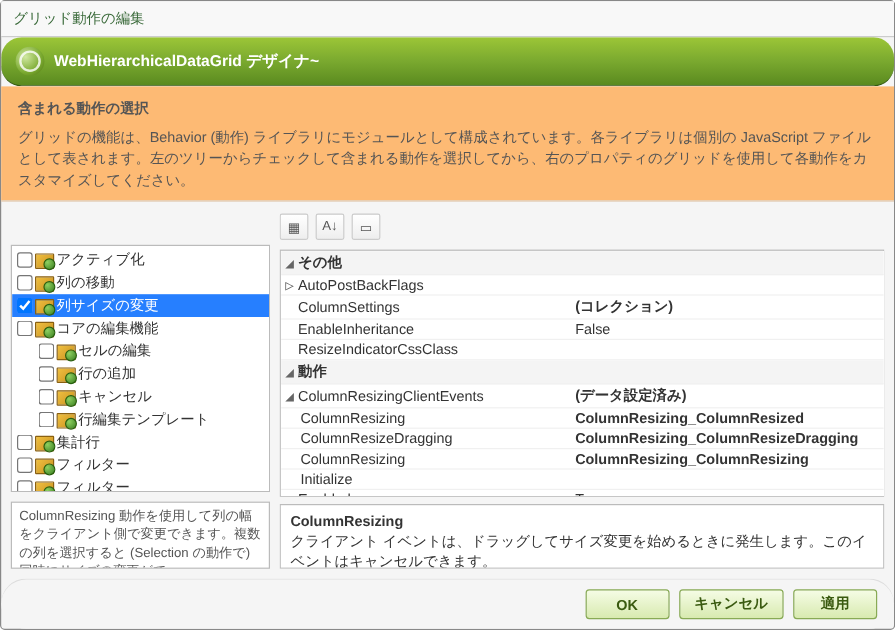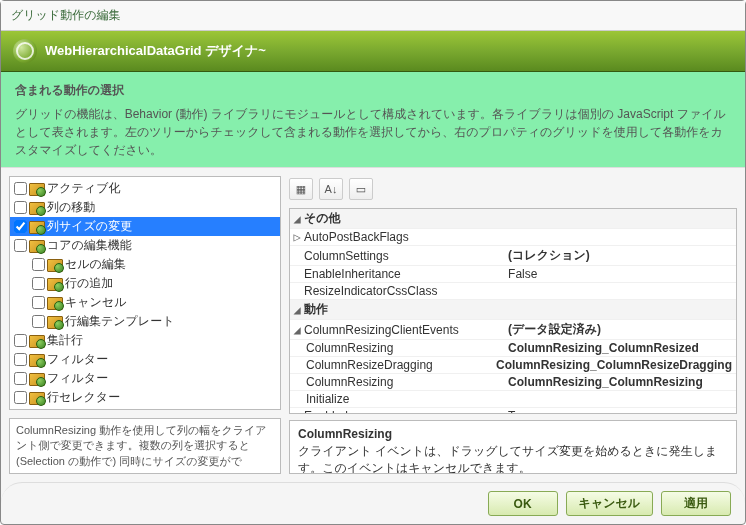--- a/index.html
+++ b/index.html
@@ -1,27 +1,27 @@
 <!DOCTYPE html>
 <html><head>
   <meta charset="utf-8">
   <style>
     * { box-sizing: border-box; margin: 0; padding: 0; }
     body { font-family: "MS PGothic", "Meiryo", Arial, sans-serif; font-size: 12px; color: #333; background: #fff; }
     .window { width: 746px; height: 525px; border: 1px solid #888; position: relative; background: #f5f5f5; display: flex; flex-direction: column; border-radius: 4px; }
     .titlebar { padding: 6px 10px; font-size: 12px; color: #3a6a3a; border-bottom: 1px solid #ccc; background: #f8f8f8; }
-    .banner { background: linear-gradient(to bottom, #9cc637 0%, #7aa92f 50%, #5a8a1f 100%); color: #fff; display: flex; align-items: center; padding: 8px 12px; gap: 8px; border-bottom: 1px solid #335a10; }
+    .banner { background: linear-gradient(to bottom, #9cc637 0%, #7aa92f 50%, #5a8a1f 100%); color: #fff; display: flex; align-items: center; padding: 8px 12px; gap: 8px; border-bottom: 1px solid #335a10; border-radius: 17px; }
     .banner-icon { width: 24px; height: 24px; border-radius: 50%; background: radial-gradient(circle at 35% 35%, #d0e8a0, #7aa92f 60%, #4a7010); display: flex; align-items: center; justify-content: center; }
     .banner-icon::before { content: ""; width: 14px; height: 14px; border-radius: 50%; border: 2px solid rgba(255,255,255,0.8); }
     .banner-title { font-weight: bold; font-size: 13px; }
-    .desc-section { padding: 10px 14px 8px; background: #86efac; border-bottom: 1px solid #ddd; }
+    .desc-section { padding: 10px 14px 8px; background: #fdba74; border-bottom: 1px solid #ddd; }
     .desc-title { font-weight: bold; margin-bottom: 6px; color: #555; }
     .desc-text { line-height: 1.5; color: #555; }
     .main { display: flex; flex: 1; padding: 8px; gap: 8px; overflow: hidden; }
-    .left-col { width: 272px; display: flex; flex-direction: column; gap: 8px; }
+    .left-col { width: 216px; display: flex; flex-direction: column; gap: 8px; margin-top: 28px; }
     .tree-panel { border: 1px solid #bbb; background: #fff; flex: 1; overflow: auto; padding: 2px 0; }
     .tree-item { display: flex; align-items: center; gap: 2px; padding: 1px 4px; white-space: nowrap; cursor: pointer; }
     .tree-item.indent1 { padding-left: 22px; }
     .tree-item.selected { background: #267fff; color: #fff; }
     .tree-checkbox { width: 13px; height: 13px; flex-shrink: 0; }
     .tree-icon { width: 16px; height: 14px; flex-shrink: 0; position: relative; }
     .tree-icon::before { content: ""; position: absolute; left: 0; top: 1px; width: 14px; height: 11px; background: linear-gradient(135deg, #f0c040, #c89020); border: 1px solid #8a6010; border-radius: 1px; }
     .tree-icon::after { content: ""; position: absolute; right: -1px; bottom: -1px; width: 8px; height: 8px; background: radial-gradient(circle at 30% 30%, #8ed060, #3a8020); border: 1px solid #286010; border-radius: 50%; }
     .info-panel { border: 1px solid #bbb; background: #fff; height: 56px; padding: 4px 6px; font-size: 11px; line-height: 1.4; color: #555; overflow: hidden; }
     .right-col { flex: 1; display: flex; flex-direction: column; gap: 6px; overflow: hidden; }

